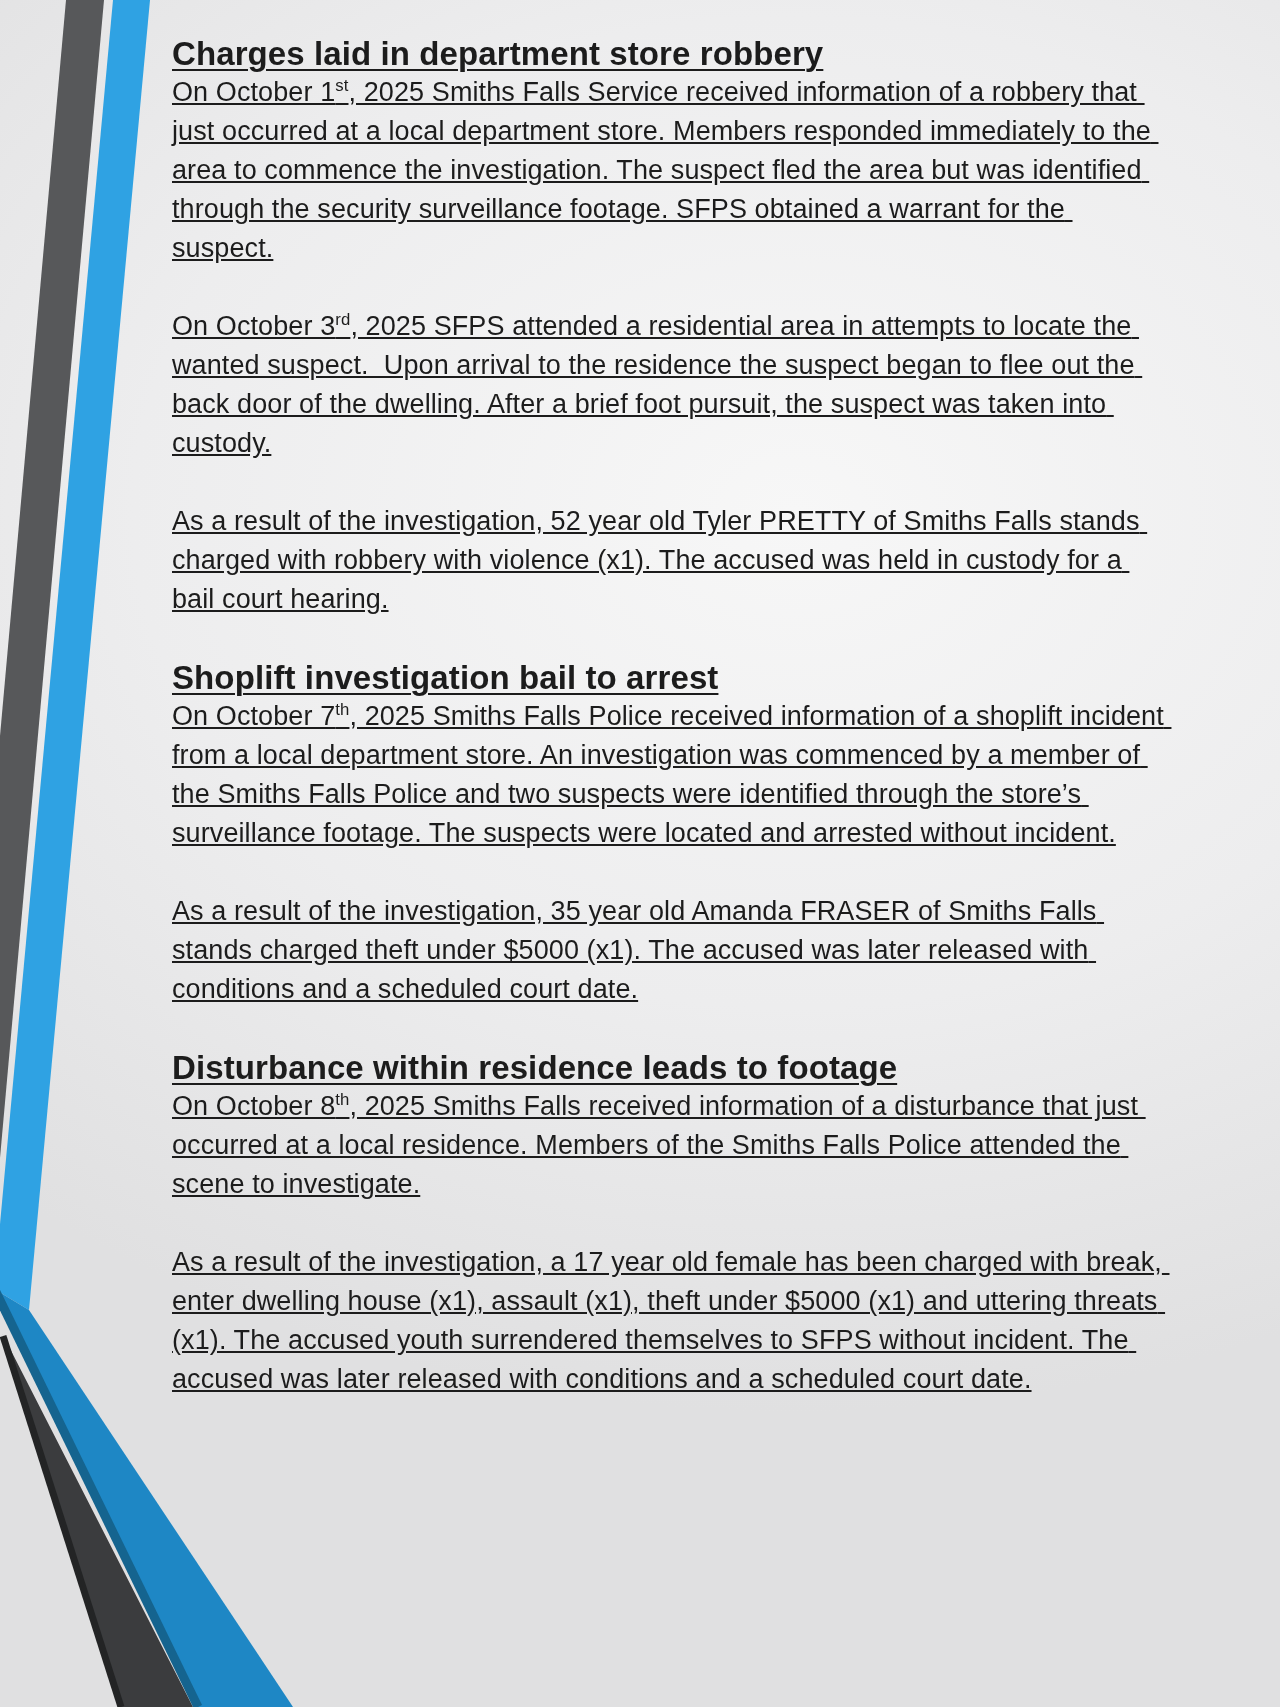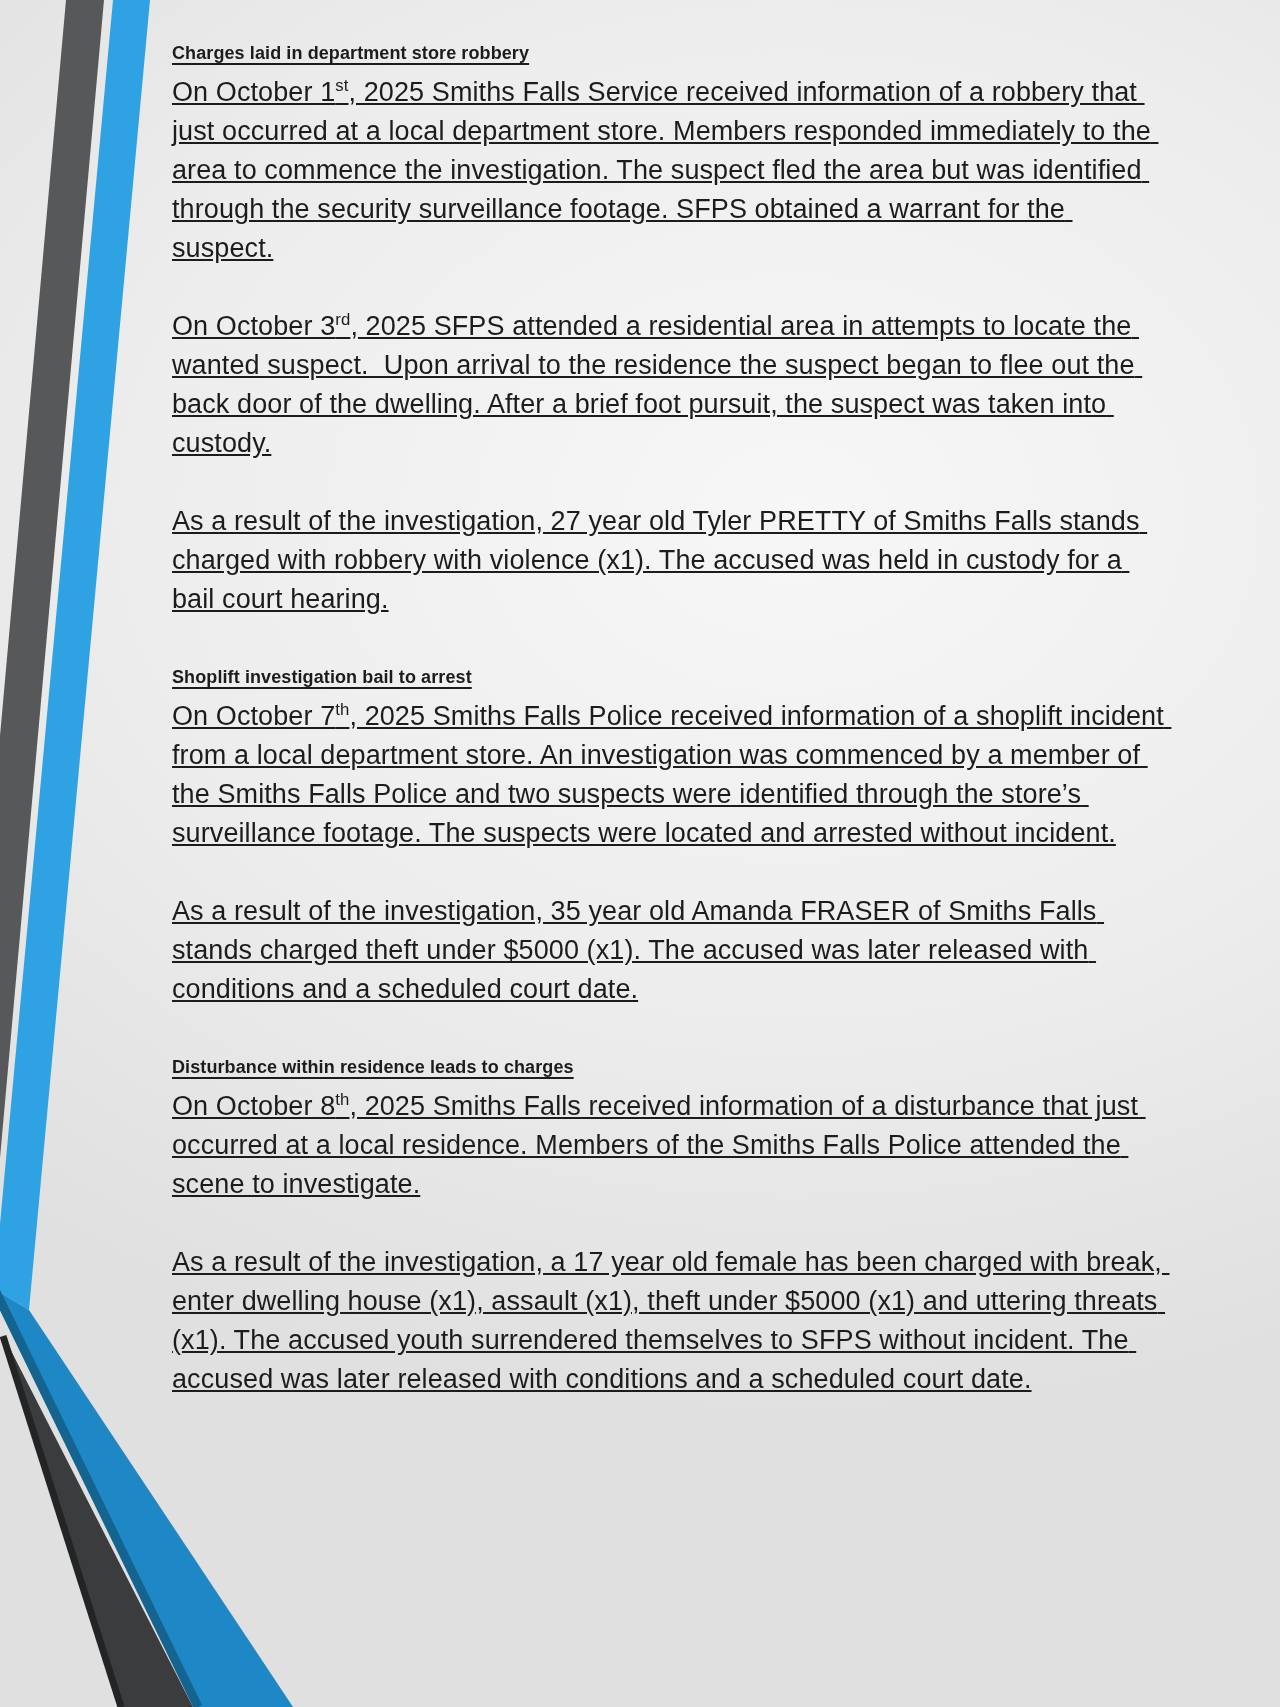--- a/index.html
+++ b/index.html
@@ -14,21 +14,21 @@
   }
   .stripes{
     position:absolute;left:0;top:0;width:1280px;height:1707px;display:block;
   }
   .content{
     position:absolute;left:172px;top:34px;width:995px;
     font-size:27px;line-height:39px;color:#1c1c1c;
     letter-spacing:0.1px;
   }
   .content h2{
-    font-size:18px;line-height:39px;margin:0;font-weight:bold;
+    font-size:33px;line-height:39px;margin:0;font-weight:bold;
     text-decoration:underline;text-decoration-thickness:2px;text-underline-offset:4px;
   }
   .content p{
     margin:0 0 39px 0;
     white-space:pre-wrap;
     text-decoration:underline;
   }
   .content sup{
     font-size:62%;line-height:0;vertical-align:super;
   }
@@ -51,23 +51,23 @@
     <polygon points="-6,1289 29,1310 293,1707 195,1707" fill="#1e87c5"></polygon>
 
     <line x1="-4" y1="1292" x2="198" y2="1707" stroke-width="9" stroke="#15648f"></line>
   </svg>
 
   <main class="content" style="color: rgb(28, 28, 28);">
     <div id="sections">
         <h2>Charges laid in department store robbery</h2>
         <p>On October 1<sup>st</sup>, 2025 Smiths Falls Service received information of a robbery that just occurred at a local department store. Members responded immediately to the area to commence the investigation. The suspect fled the area but was identified through the security surveillance footage. SFPS obtained a warrant for the suspect.</p>
         <p>On October 3<sup>rd</sup>, 2025 SFPS attended a residential area in attempts to locate the wanted suspect.  Upon arrival to the residence the suspect began to flee out the back door of the dwelling. After a brief foot pursuit, the suspect was taken into custody.</p>
-        <p>As a result of the investigation, 27 year old Tyler PRETTY of Smiths Falls stands charged with robbery with violence (x1). The accused was held in custody for a bail court hearing.</p>
+        <p>As a result of the investigation, 52 year old Tyler PRETTY of Smiths Falls stands charged with robbery with violence (x1). The accused was held in custody for a bail court hearing.</p>
         <h2>Shoplift investigation bail to arrest</h2>
         <p>On October 7<sup>th</sup>, 2025 Smiths Falls Police received information of a shoplift incident from a local department store. An investigation was commenced by a member of the Smiths Falls Police and two suspects were identified through the store’s surveillance footage. The suspects were located and arrested without incident.</p>
         <p>As a result of the investigation, 35 year old Amanda FRASER of Smiths Falls stands charged theft under $5000 (x1). The accused was later released with conditions and a scheduled court date.</p>
-        <h2>Disturbance within residence leads to charges</h2>
+        <h2>Disturbance within residence leads to footage</h2>
         <p>On October 8<sup>th</sup>, 2025 Smiths Falls received information of a disturbance that just occurred at a local residence. Members of the Smiths Falls Police attended the scene to investigate.</p>
         <p>As a result of the investigation, a 17 year old female has been charged with break, enter dwelling house (x1), assault (x1), theft under $5000 (x1) and uttering threats (x1). The accused youth surrendered themselves to SFPS without incident. The accused was later released with conditions and a scheduled court date.</p>
       </div>
   </main>
 
 </div>
 
 </body></html>

